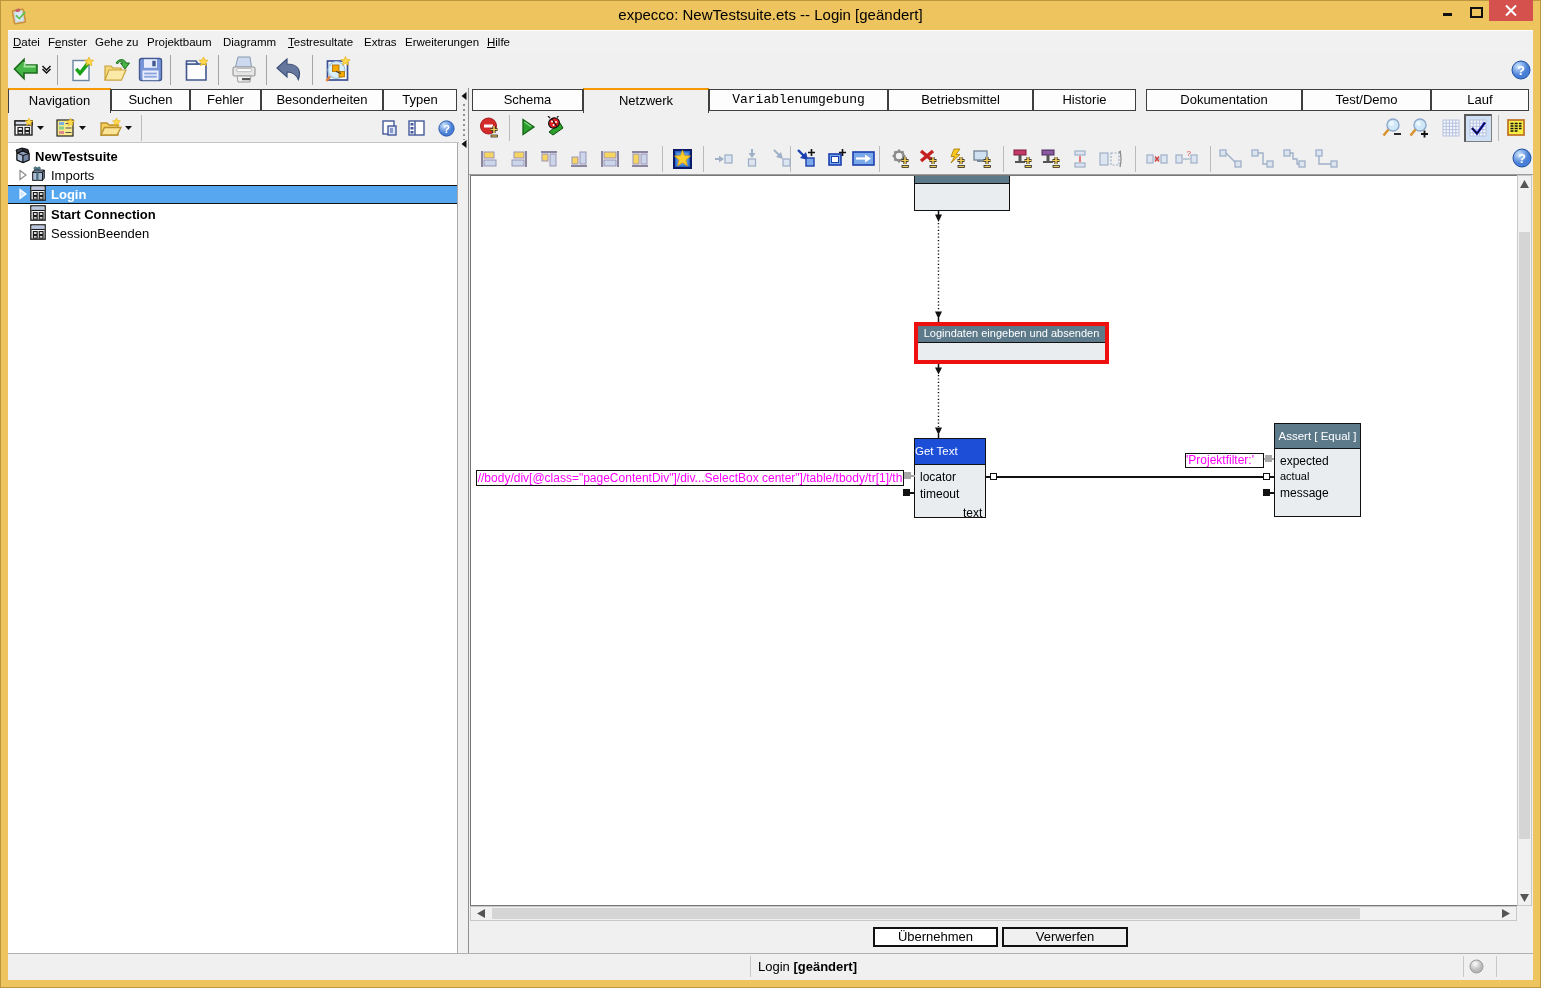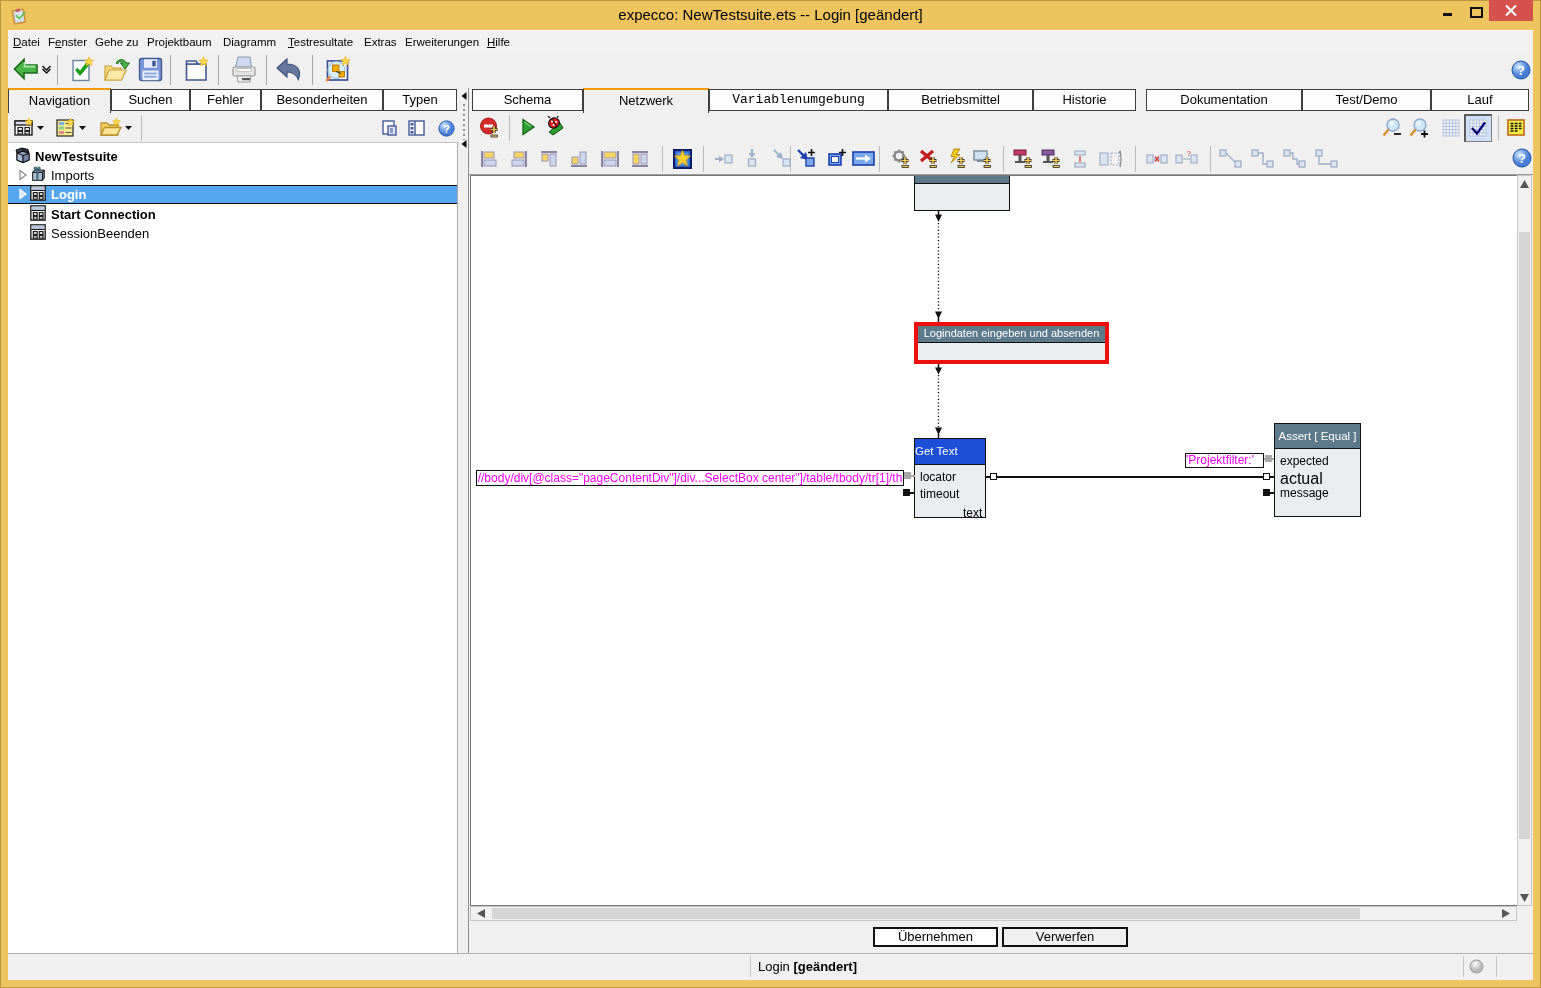--- a/index.html
+++ b/index.html
@@ -551,21 +551,21 @@
   <div class="abs" style="left:903px;top:489px;width:7px;height:7px;background:#111;"></div>
 
   <div class="abs" style="left:986px;top:476px;width:288px;height:1.5px;background:#111;"></div>
   <div class="abs" style="left:990px;top:472.5px;width:7px;height:7px;background:#fff;border:1.5px solid #111;box-sizing:border-box;"></div>
 
   <div class="abs" style="left:476px;top:470px;width:428px;height:16px;background:#fff;border:1px solid #111;box-sizing:border-box;font-size:12px;color:#f0f;line-height:14px;text-align:center;white-space:nowrap;">//body/div[@class="pageContentDiv"]/div...SelectBox center"]/table/tbody/tr[1]/th</div>
 
   <div class="abs" style="left:1274px;top:423px;width:87px;height:94px;border:1.5px solid #111;box-sizing:border-box;background:#e9edf0;"></div>
   <div class="abs" style="left:1274px;top:423px;width:87px;height:26px;background:#5d7a8b;border:1.5px solid #111;box-sizing:border-box;color:#fff;font-size:11.5px;text-align:center;line-height:24px;">Assert [ Equal ]</div>
   <span class="abs" style="left:1280px;top:454px;font-size:12px;color:#000;">expected</span>
-  <span class="abs" style="left:1280px;top:470px;font-size:16px;color:#000;">actual</span>
+  <span class="abs" style="left:1280px;top:470px;font-size:11px;color:#000;">actual</span>
   <span class="abs" style="left:1280px;top:486px;font-size:12px;color:#000;">message</span>
 
   <div class="abs" style="left:1264px;top:458px;width:10px;height:1.5px;background:#a8a8a8;"></div>
   <div class="abs" style="left:1265px;top:455px;width:7px;height:7px;background:#a8a8a8;"></div>
   <div class="abs" style="left:1185px;top:453px;width:79px;height:15px;background:#fff;border:1px solid #111;box-sizing:border-box;font-size:12px;color:#f0f;line-height:13px;text-align:left;white-space:nowrap;">'Projektfilter:'</div>
 
   <div class="abs" style="left:1263px;top:472.5px;width:7px;height:7px;background:#fff;border:1.5px solid #111;box-sizing:border-box;"></div>
 
   <div class="abs" style="left:1266px;top:492px;width:8px;height:1.5px;background:#111;"></div>
   <div class="abs" style="left:1263px;top:489px;width:7px;height:7px;background:#111;"></div>

